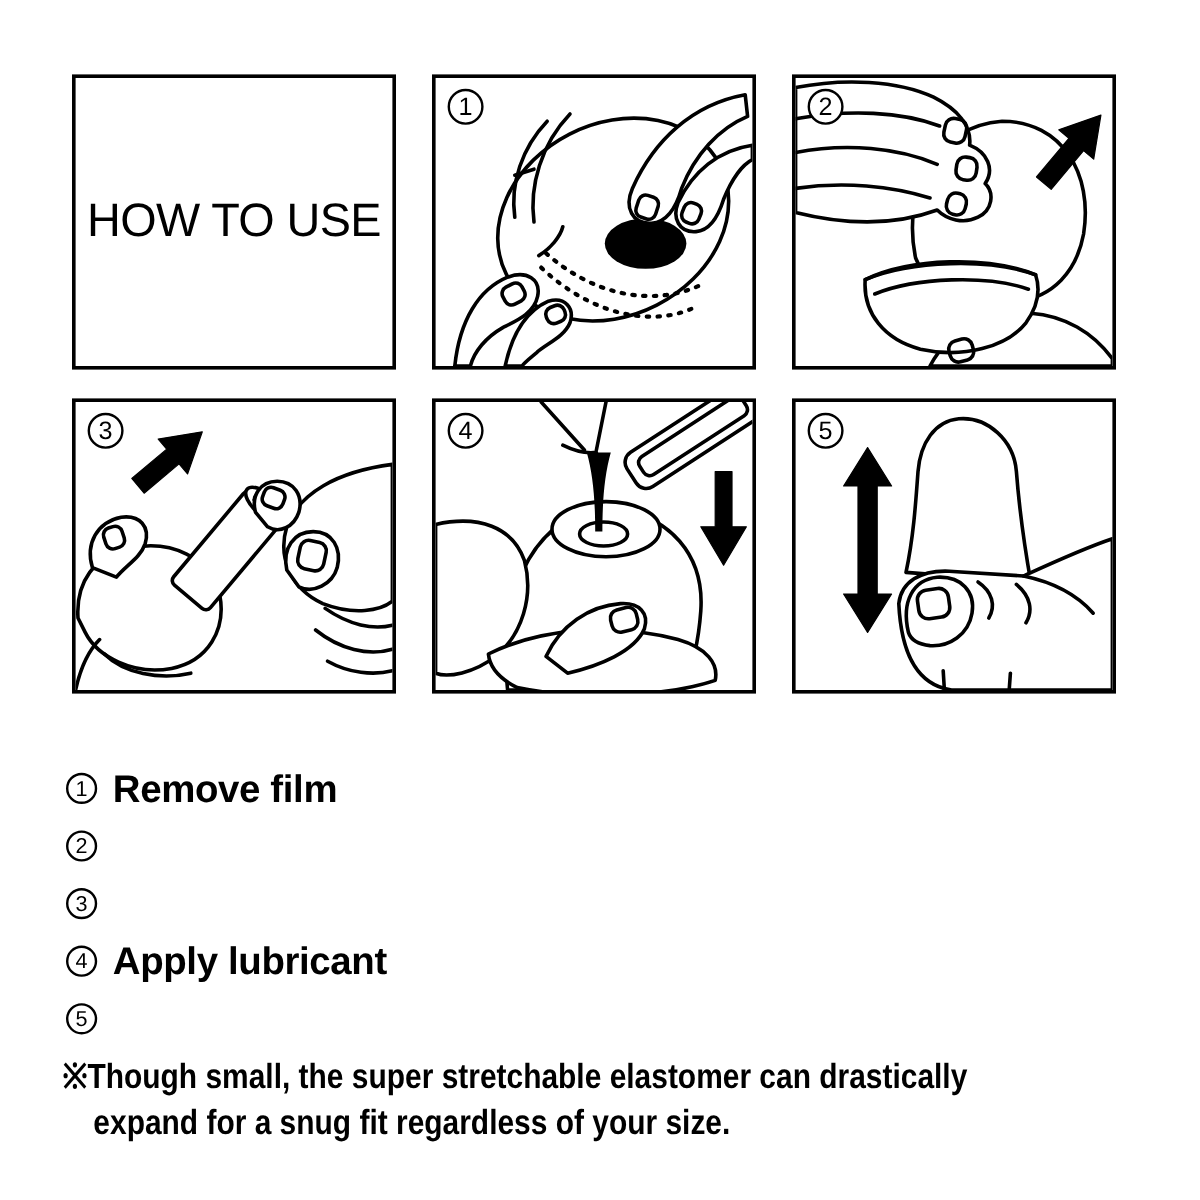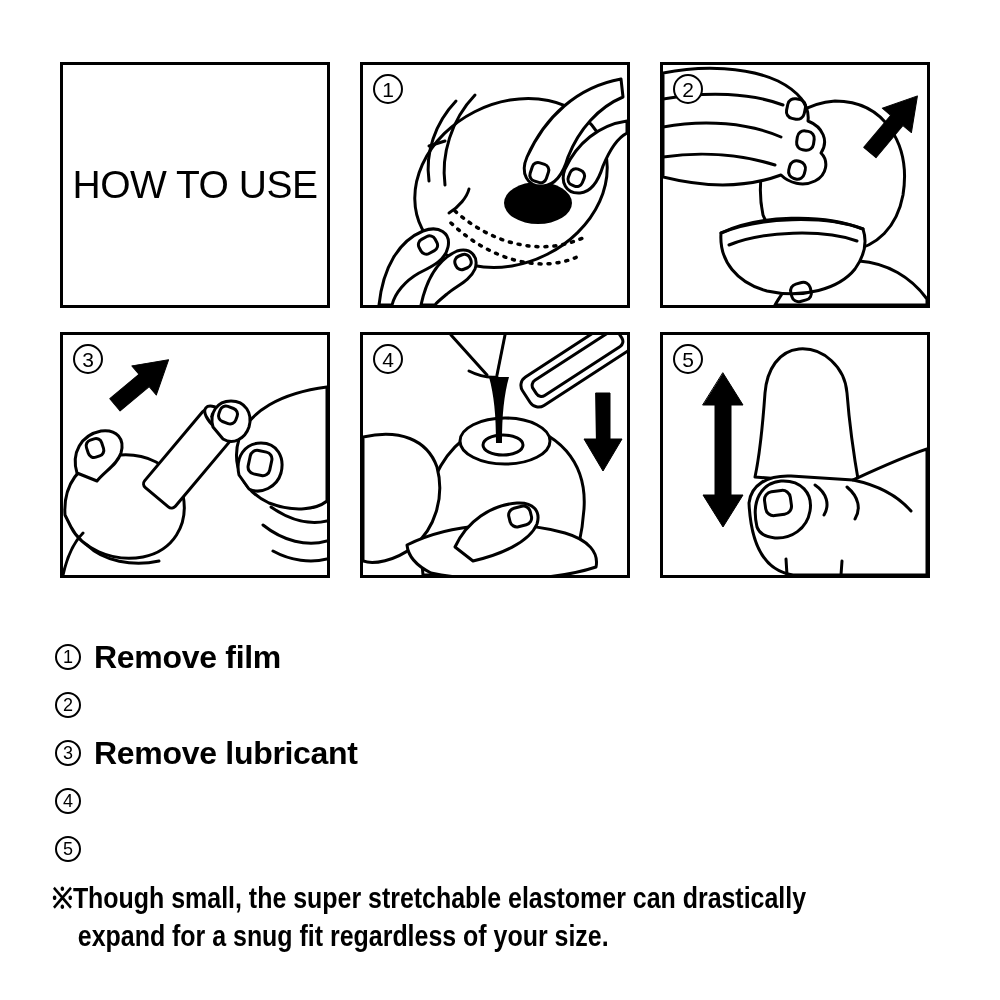--- a/index.html
+++ b/index.html
@@ -158,24 +158,24 @@
   <div class="steps">
     <div class="step">
       <span class="step-badge">1</span>
       <span class="step-label">Remove film</span>
     </div>
     <div class="step">
       <span class="step-badge">2</span>
     </div>
     <div class="step">
       <span class="step-badge">3</span>
-      <span class="step-label">Remove lubricant</span>
     </div>
     <div class="step">
       <span class="step-badge">4</span>
+      <span class="step-label">Apply lubricant</span>
     </div>
     <div class="step">
       <span class="step-badge">5</span>
     </div>
   </div>
 
   <div class="note">
     <div><span>※</span><span>Though small, the super stretchable elastomer can drastically</span></div>
     <div class="note-l2">expand for a snug fit regardless of your size.</div>
   </div>

